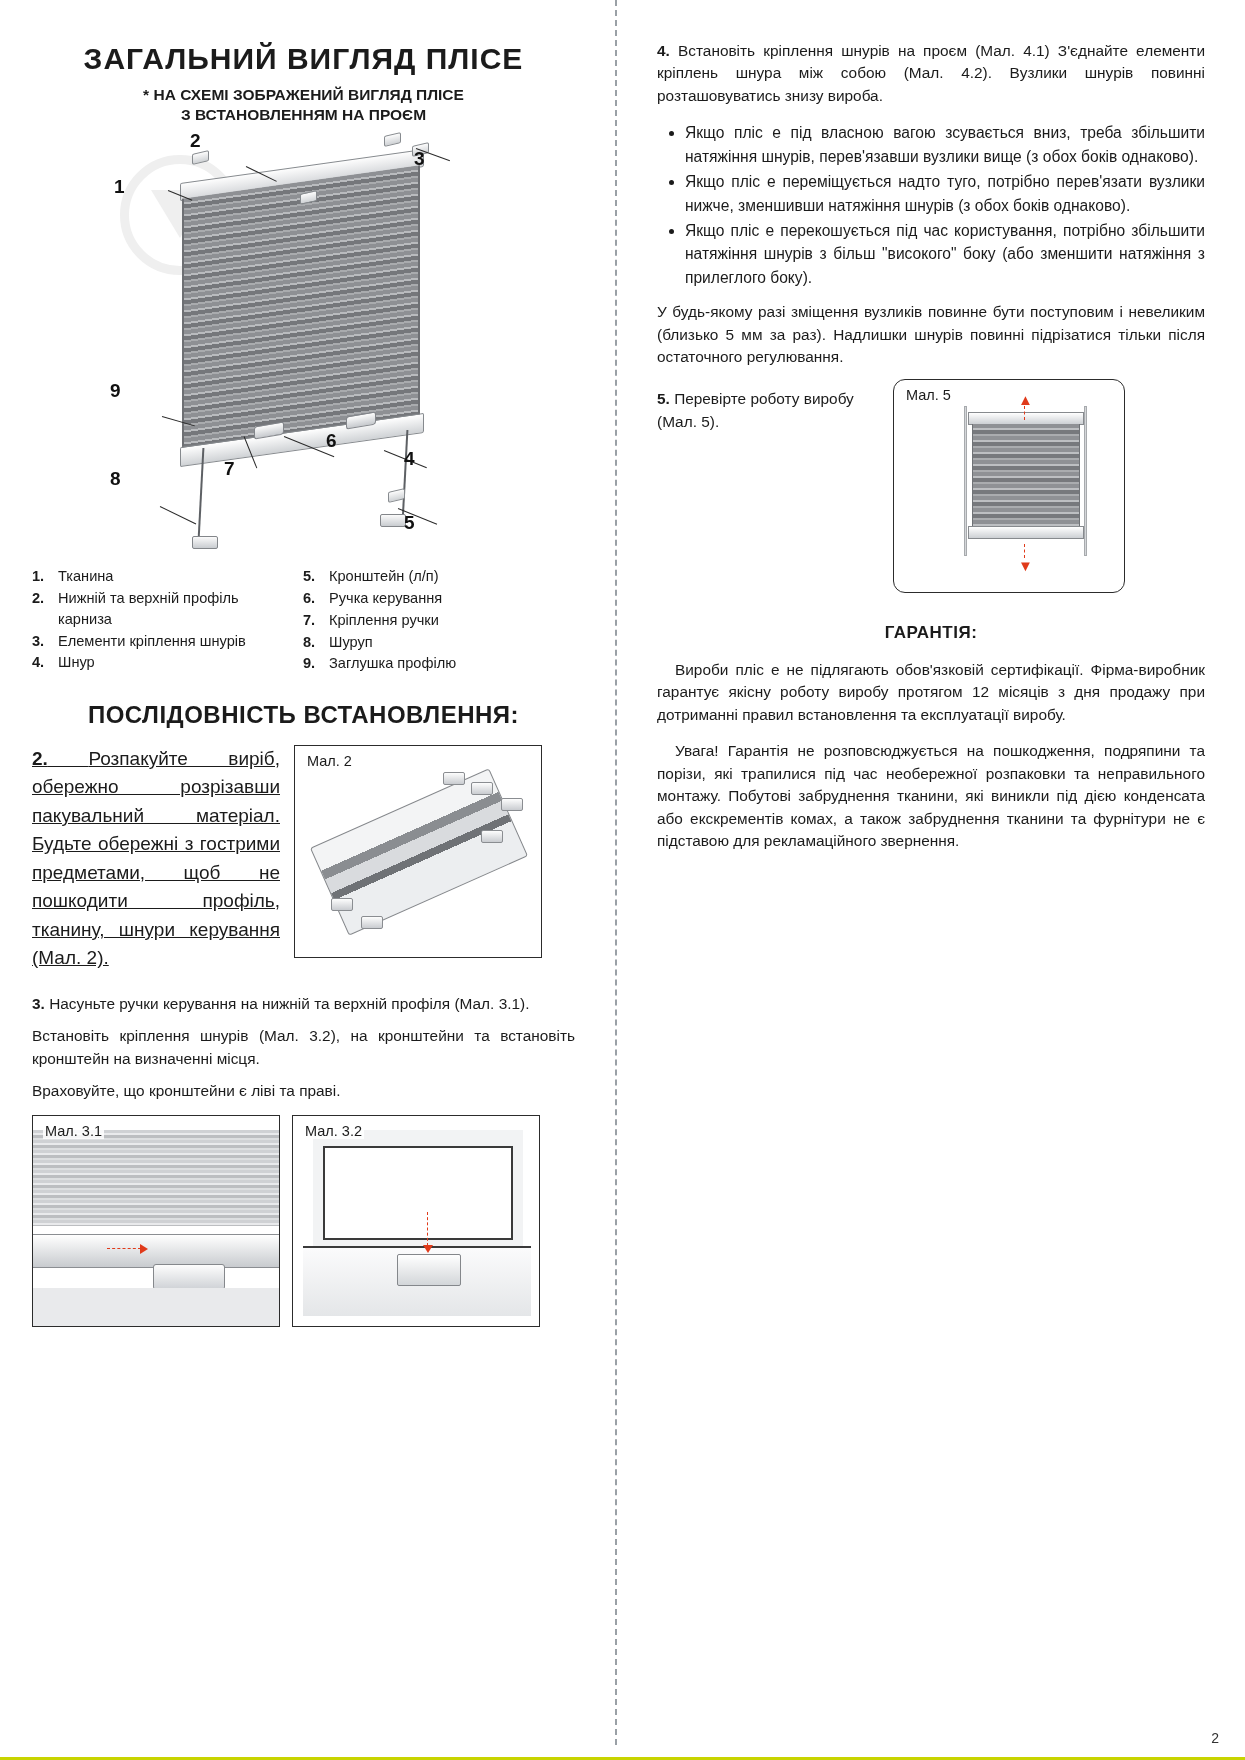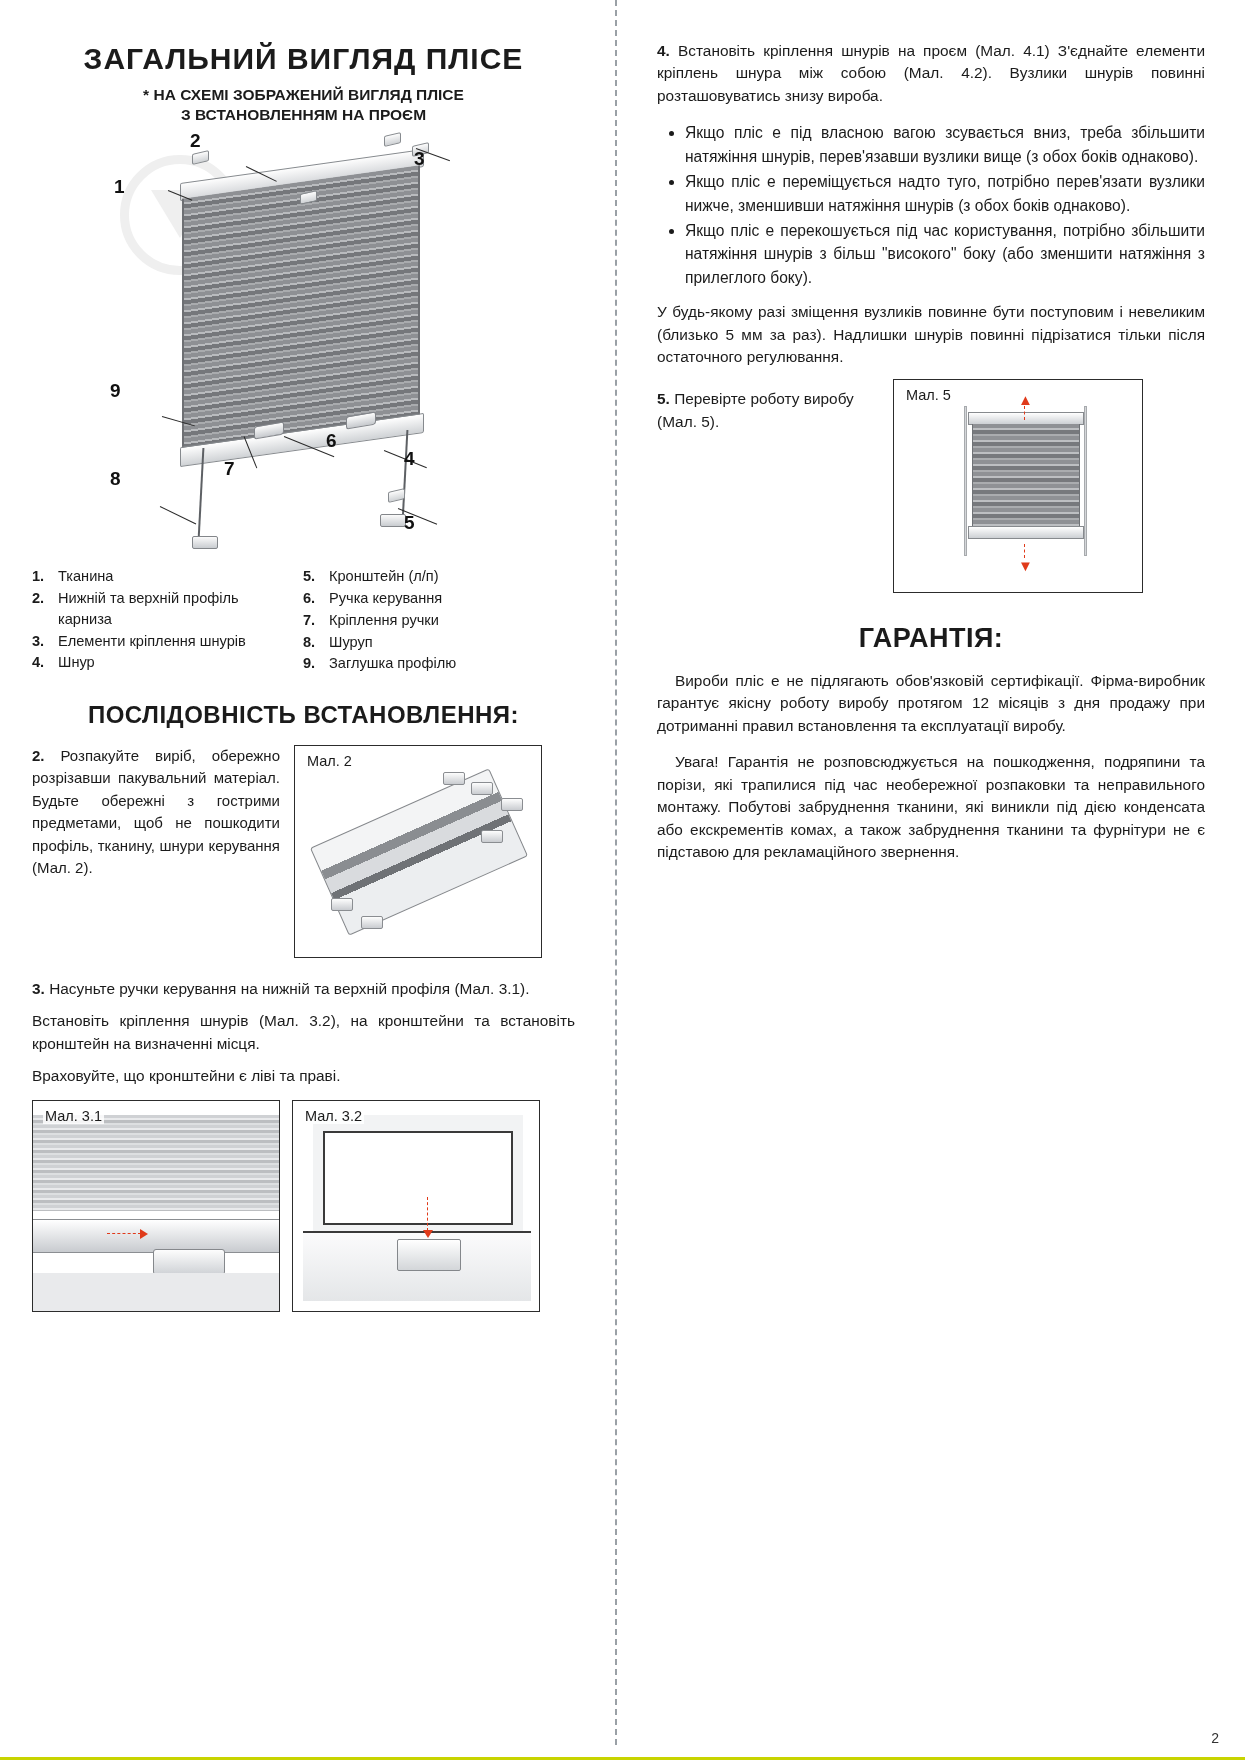--- a/index.html
+++ b/index.html
@@ -51,21 +51,21 @@
     margin: 8px 0 4px 0;
   }
   h2.section {
     text-align: center;
     font-size: 24px;
     font-weight: bold;
     letter-spacing: 0.5px;
     margin: 26px 0 16px 0;
   }
   h2.section.right {
-    font-size: 27px;
+    font-size: 17px;
     margin: 30px 0 16px 0;
   }
 
   
   .watermark {
     position: absolute;
     left: 120px;
     top: 155px;
     width: 120px;
     height: 120px;
@@ -187,21 +187,21 @@
     font-size: 15.4px;
     line-height: 1.46;
     margin: 0 0 10px 0;
     text-align: justify;
   }
   p.body.just { text-align: justify; text-justify: inter-word; }
   .b { font-weight: bold; }
 
   
   .row-step2 { display: flex; gap: 14px; align-items: flex-start; }
-  .step2-text { width: 248px; font-size: 15px; line-height: 1.5; text-align: justify; }
+  .step2-text { width: 248px; font-size: 19px; line-height: 1.5; text-align: justify; text-decoration: underline; }
   .figbox {
     border: 1.6px solid #2c2c2c;
     position: relative;
     background: #fff;
     overflow: hidden;
   }
   .figlabel {
     position: absolute;
     left: 10px; top: 7px;
     font-size: 14.5px;
@@ -327,21 +327,21 @@
   ul.bullets {
     margin: 14px 0 12px 0;
     padding-left: 28px;
     font-size: 15.6px;
     line-height: 1.5;
   }
   ul.bullets li { margin-bottom: 2px; text-align: justify; }
 
   .row-step5 { display: flex; gap: 16px; align-items: flex-start; margin-top: 6px; }
   .step5-text { width: 220px; font-size: 15.4px; line-height: 1.5; padding-top: 8px; }
-  .fig5 { width: 250px; height: 214px; }
+  .fig5 { width: 232px; height: 214px; border-radius: 12px; }
   .fig5 .blind {
     position: absolute; left: 78px; top: 44px; width: 108px; height: 104px;
     background: repeating-linear-gradient(to bottom,
       #8f9195 0 4px, #bdbfc2 4px 6px, #77797d 6px 10px, #aaacaf 10px 12px);
     border-left: 1.6px solid #6f7276;
     border-right: 1.6px solid #6f7276;
   }
   .fig5 .rail {
     position: absolute; left: 74px; width: 116px; height: 13px;
     background: linear-gradient(to bottom,#ffffff,#cdd0d4);

